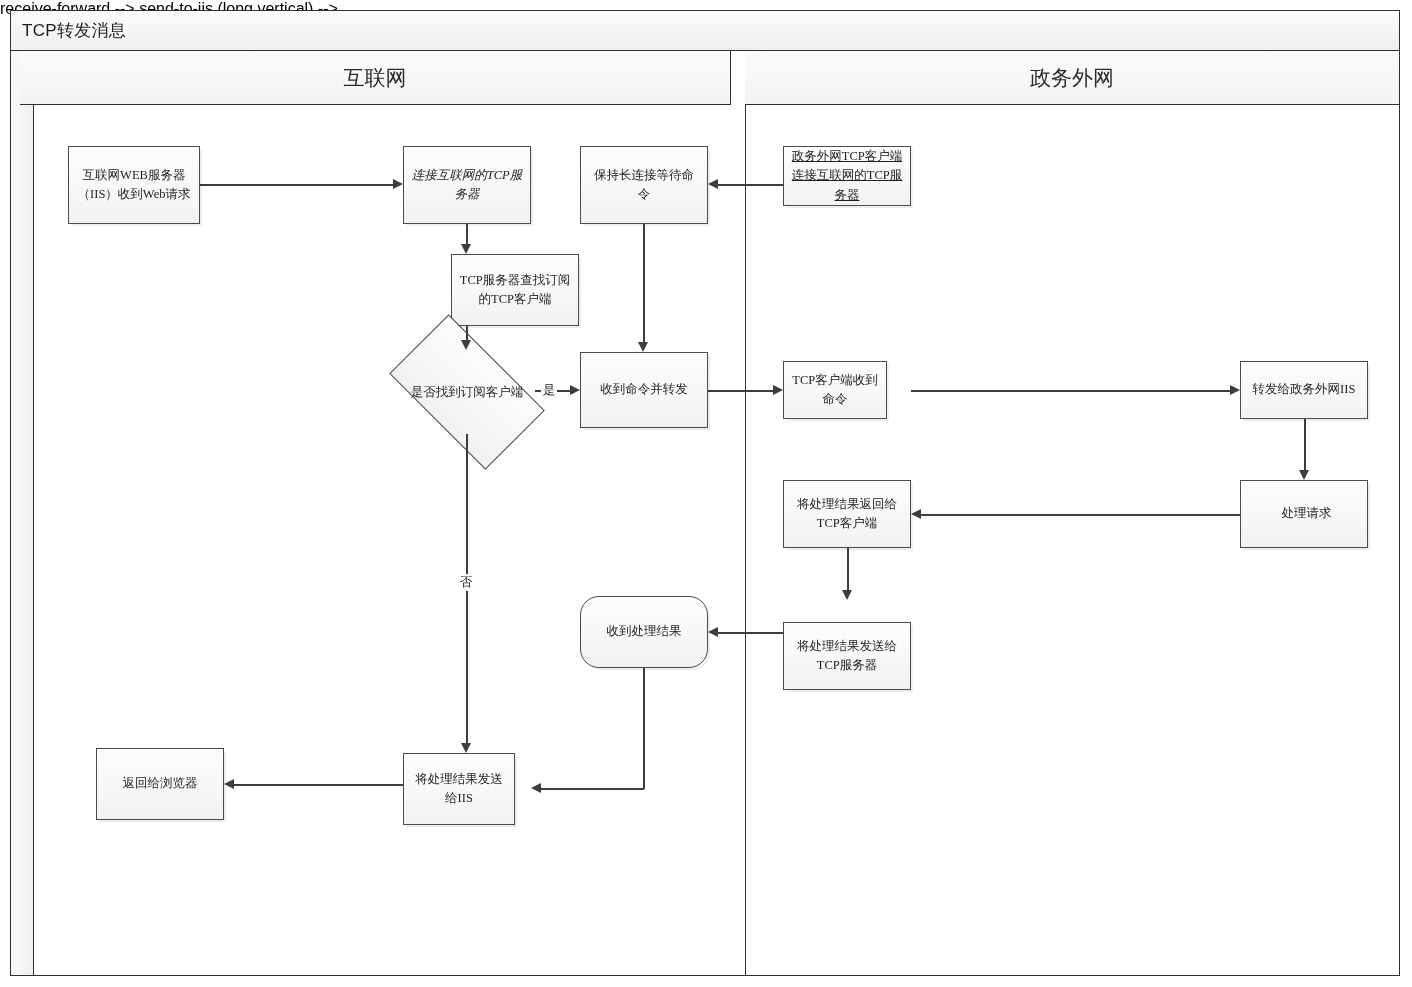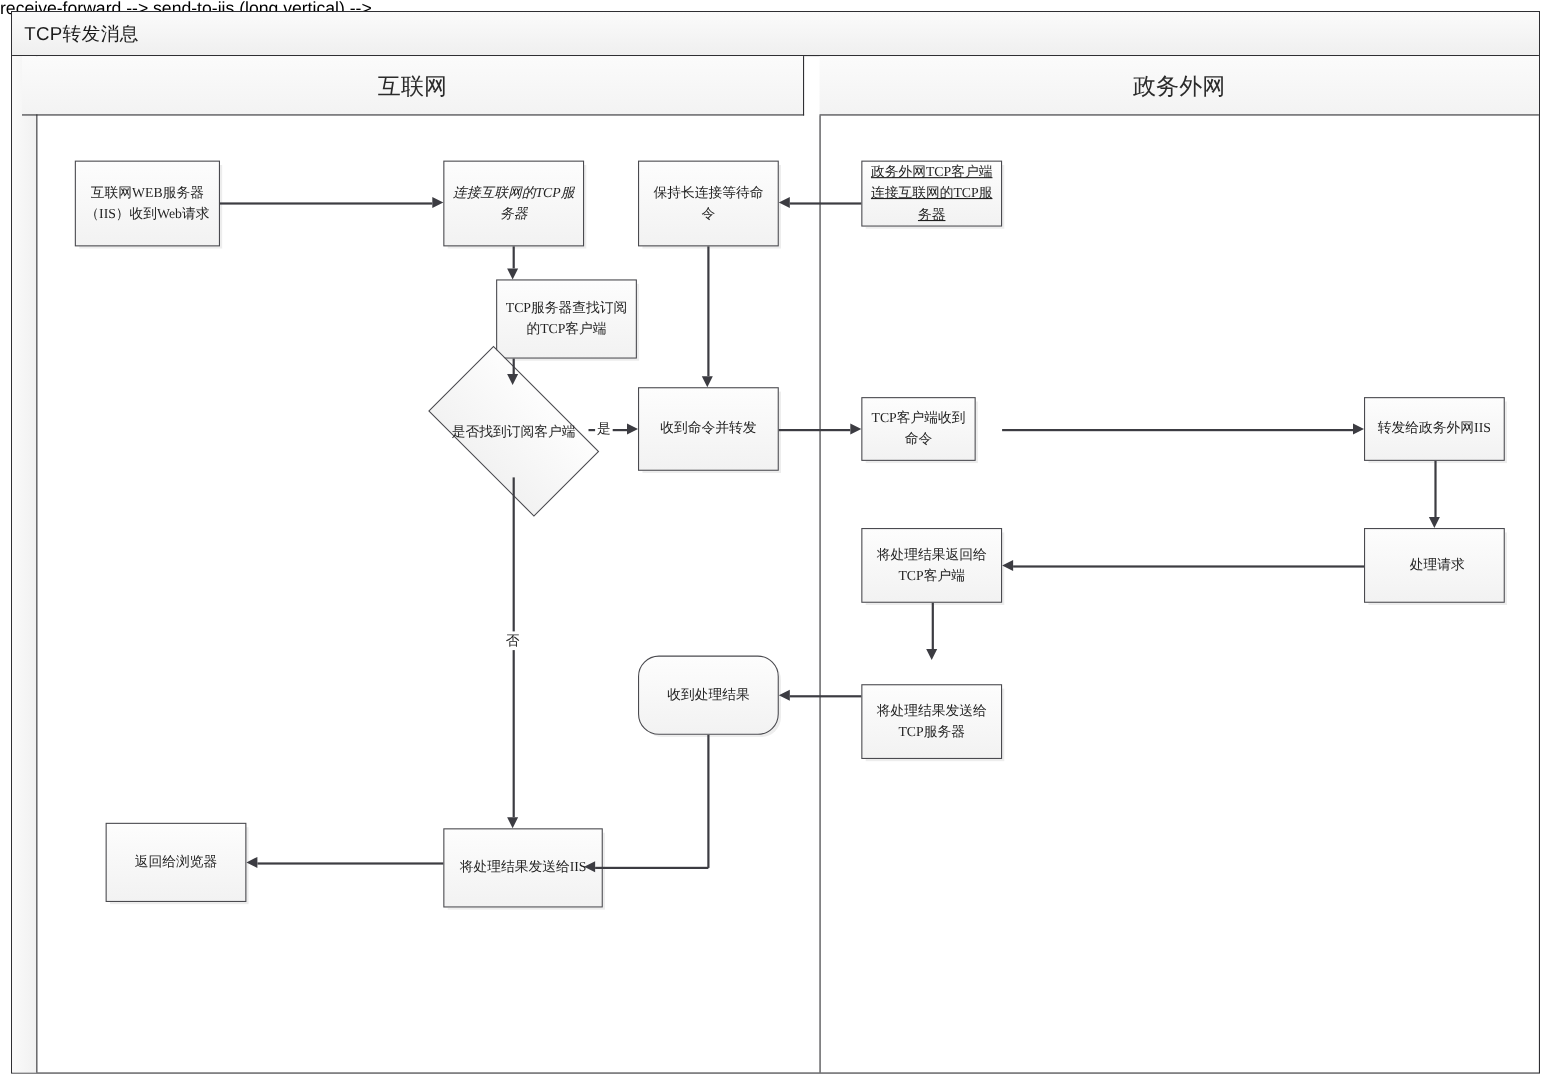--- a/index.html
+++ b/index.html
@@ -118,21 +118,21 @@
   
   <div class="node" style="left:783px;top:480px;width:128px;height:68px;">将处理结果返回给TCP客户端</div>
 
   
   <div class="node" style="left:783px;top:600px;width:128px;height:68px;margin-top:22px;">将处理结果发送给TCP服务器</div>
 
   
   <div class="node" style="left:580px;top:596px;width:128px;height:72px;border-radius:19px;">收到处理结果</div>
 
   
-  <div class="node" style="left:403px;top:753px;width:145px;height:72px;">将处理结果发送给IIS</div>
+  <div class="node" style="left:403px;top:753px;width:112px;height:72px;">将处理结果发送给IIS</div>
 
   
   <div class="node" style="left:96px;top:748px;width:128px;height:72px;">返回给浏览器</div>
 
   
 
   
   <div class="conn h" style="left:200px;top:184px;width:193px;"></div>
   <div class="arrow ar-r" style="left:393px;top:179px;"></div>
 

